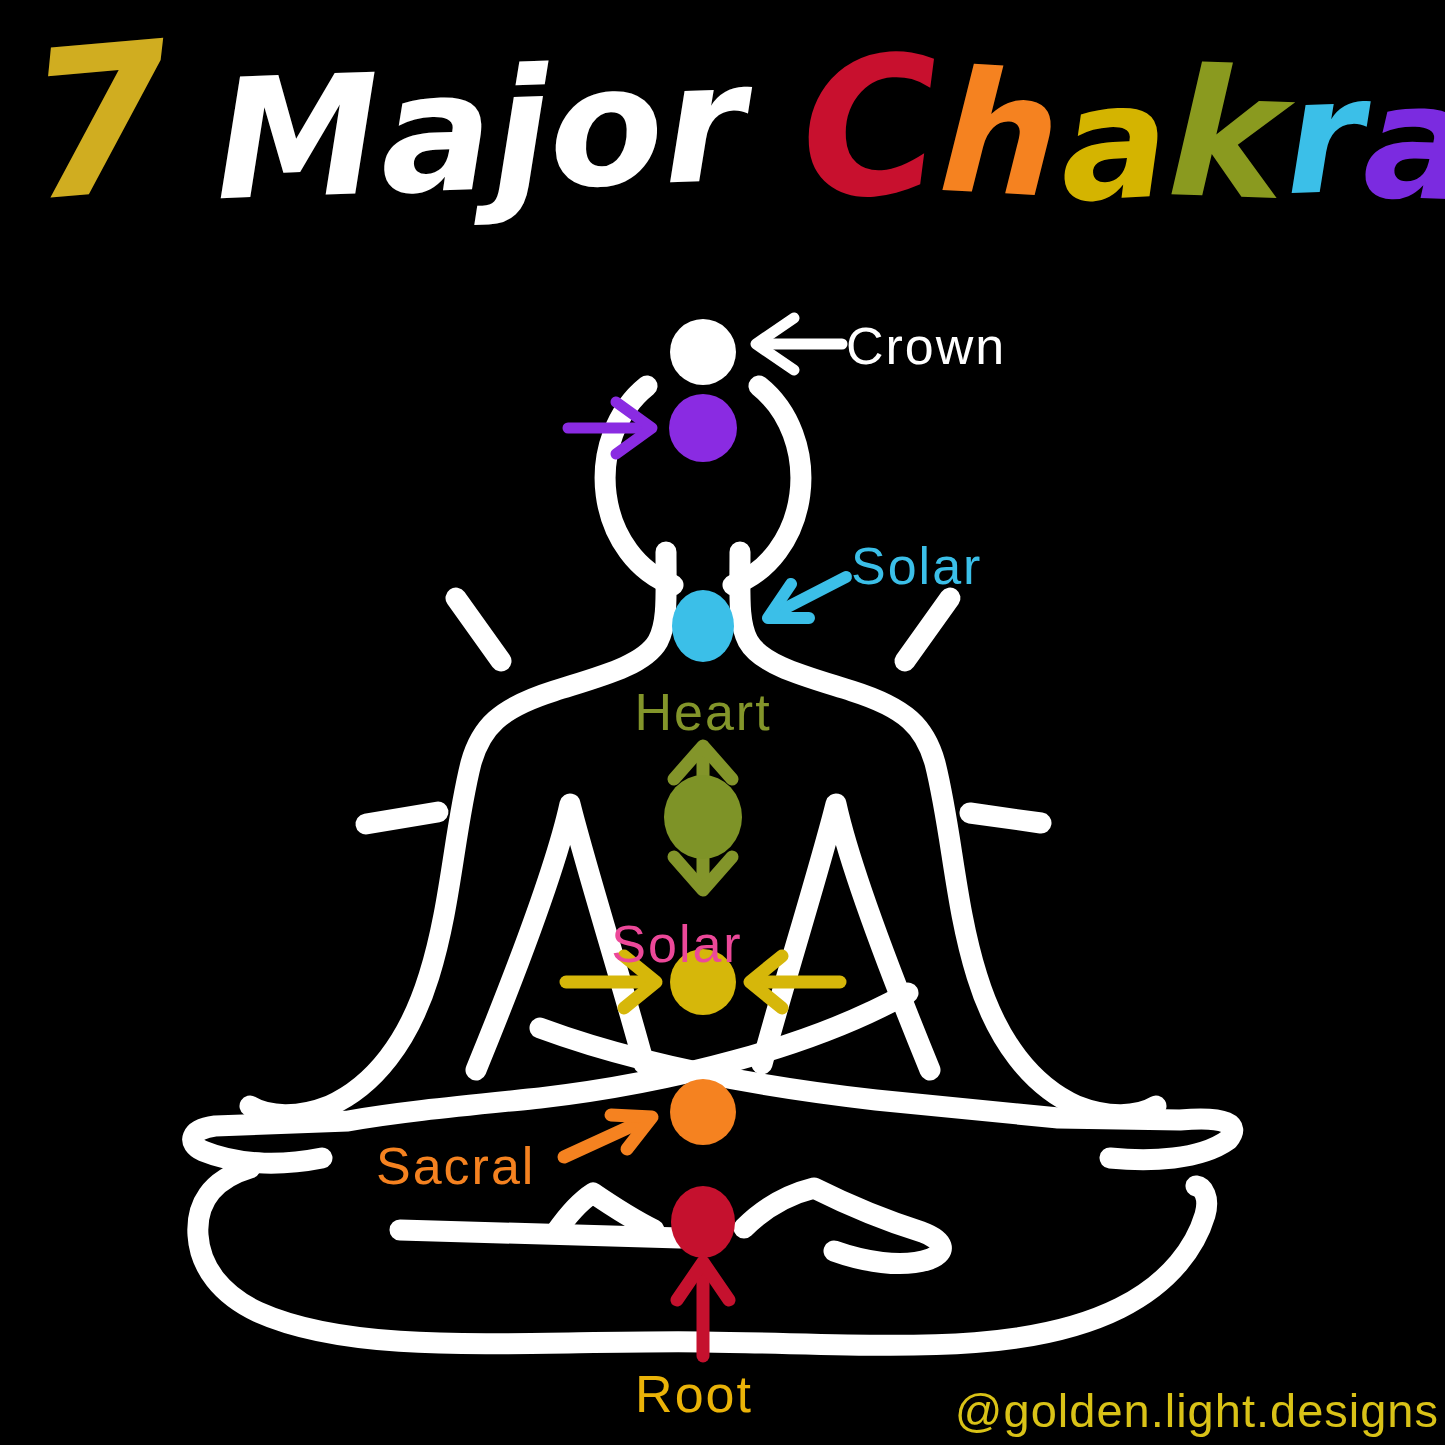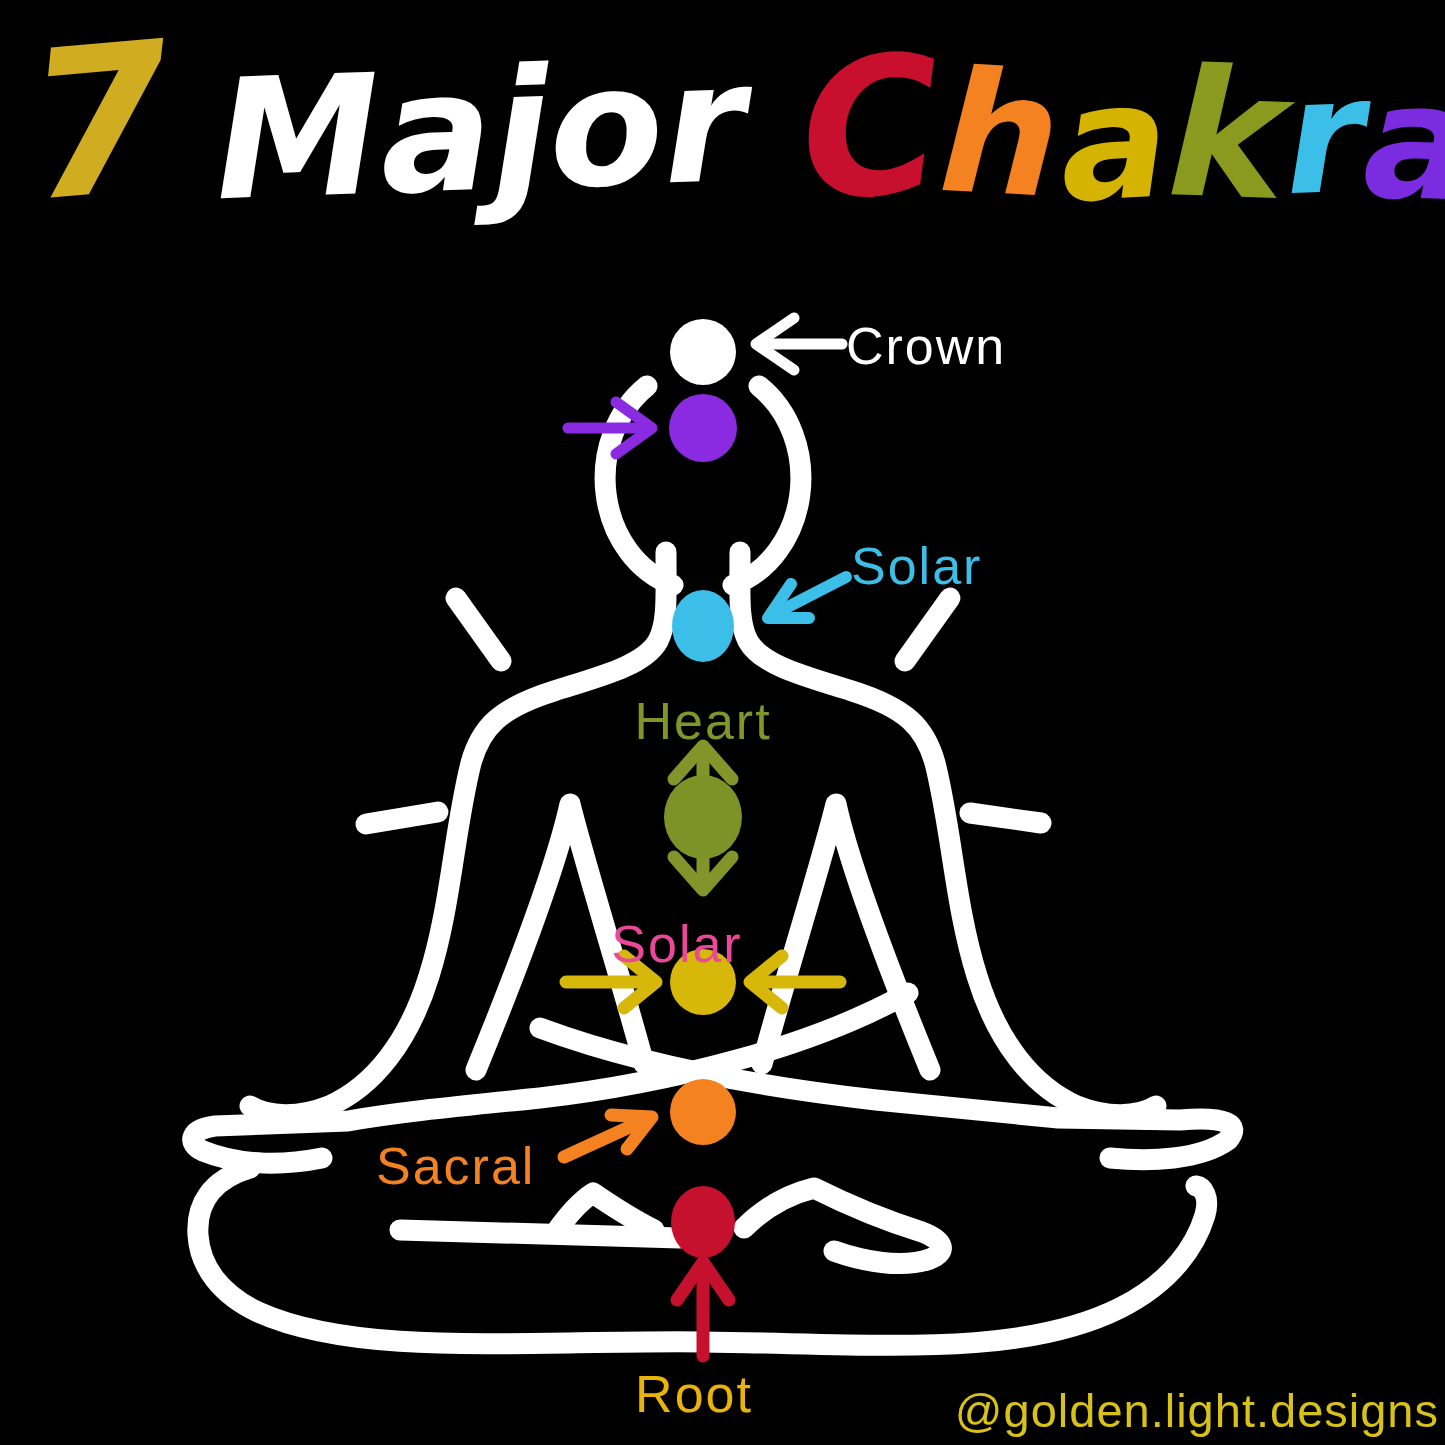--- a/index.html
+++ b/index.html
@@ -21,21 +21,21 @@
   .tl3{font-size:176px;color:#8a9a1f;transform:rotate(2deg);}
   .tl4{font-size:160px;color:#3bbfe8;transform:rotate(-2deg) translateY(-6px);}
   .tl5{font-size:160px;color:#7b2be0;transform:rotate(2deg);}
 
   
   .lbl{position:absolute;font-size:52px;letter-spacing:2px;white-space:nowrap;font-weight:400;}
   .lbl.center{transform:translateX(-50%);}
   #lbl-crown   {left:846px;top:316px;color:#ffffff;}
   #lbl-thirdeye{left:283px;top:397px;color:#8a2be2;}
   #lbl-throat  {left:851px;top:536px;color:#3bbfe8;}
-  #lbl-heart   {left:703px;top:682px;color:#83952a;margin-top:9px;}
+  #lbl-heart   {left:703px;top:682px;color:#83952a;}
   #lbl-solar   {left:677px;top:890px;color:#ec4899;margin-top:24px;}
   #lbl-plexus  {left:703px;top:1010px;color:#d6b70a;}
   #lbl-sacral  {left:376px;top:1136px;color:#f58220;}
   #lbl-root    {left:694px;top:1364px;color:#eab308;}
 
   .watermark{position:absolute;right:6px;top:1383px;font-size:47px;letter-spacing:1px;
              color:#d9c217;white-space:nowrap;}
 </style>
 </head>
 <body>

